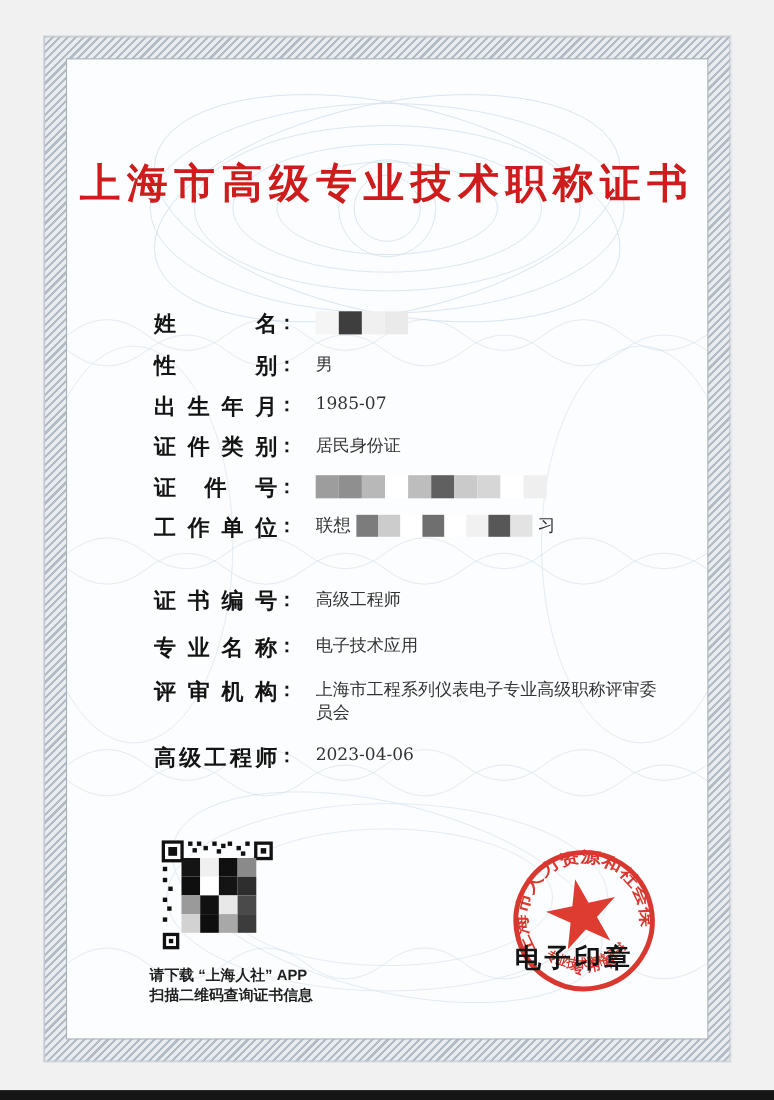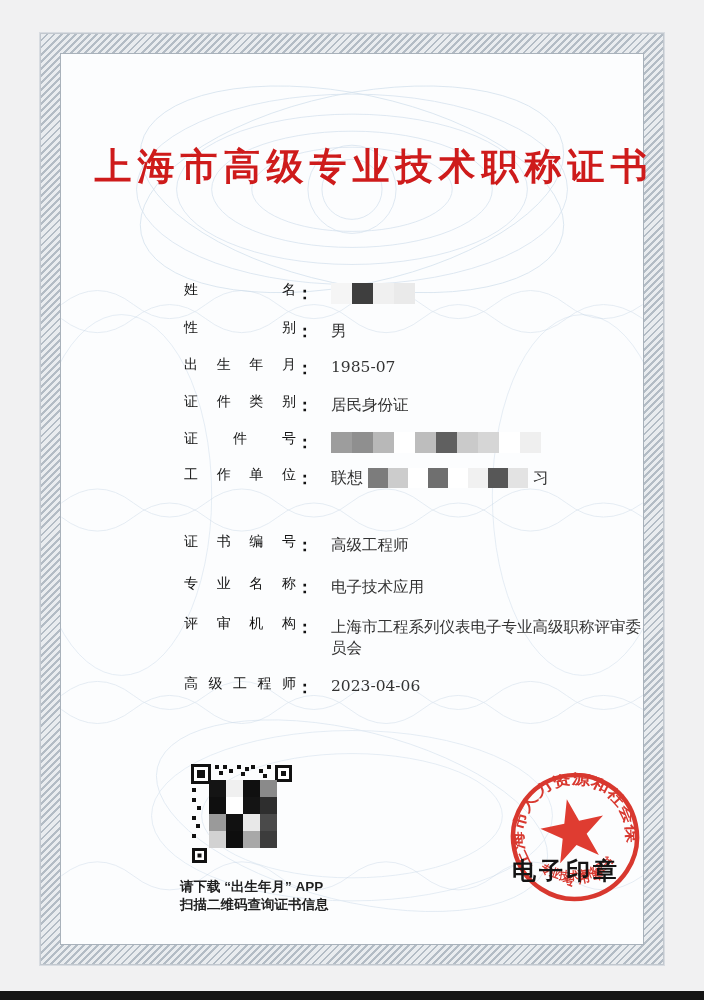--- a/index.html
+++ b/index.html
@@ -7,27 +7,27 @@
          font-family:"Liberation Sans",sans-serif;}
   
   .cert{position:absolute;left:40px;top:33px;width:624px;height:932px;
         background:
           repeating-linear-gradient(135deg,#b3bcc5 0 2px,#e9ecef 2px 5px),
           #dfe3e8;
         box-shadow:0 0 0 1px #c2c8cf inset, 0 0 0 1px #d8dce1;}
   .cert-inner{position:absolute;left:21px;top:21px;right:21px;bottom:21px;
         background:#fcfdfe;box-shadow:0 0 0 1px #a9b2bb;}
   .guilloche{position:absolute;left:0;top:0;width:100%;height:100%;}
-  .content{position:absolute;inset:0;margin-left:44px;}
+  .content{position:absolute;inset:0;}
   
   .title{position:absolute;top:109px;left:0;right:0;text-align:center;
          font-size:37px;font-weight:bold;letter-spacing:6px;color:#ce1b1b;white-space:nowrap;}
   
   .row{position:absolute;left:100px;white-space:nowrap;}
-  .flabel{display:inline-block;width:112px;font-weight:normal;font-size:14px;color:#141414;
+  .flabel{display:inline-block;width:112px;font-weight:bold;font-size:20px;color:#141414;
           text-align:justify;text-align-last:justify;-moz-text-align-last:justify;
           text-justify:inter-character;vertical-align:top;}
   .colon{font-weight:bold;font-size:17.5px;color:#141414;vertical-align:top;}
   .fvalue{display:inline-block;margin-left:13px;font-family:"DejaVu Serif",serif;
           font-size:15.5px;color:#333;vertical-align:top;padding-top:2px;}
   .fvalue.wrap{white-space:normal;width:312px;line-height:21px;}
   
   .px{display:inline-block;vertical-align:top;font-size:0;line-height:0;}
   .px .b{display:inline-block;width:21px;height:21px;}
   .px .s{display:inline-block;width:20px;height:20px;}
@@ -185,21 +185,21 @@
             <rect x="54" y="52" width="17" height="17" fill="#e8e8e8"></rect>
             <rect x="71" y="52" width="17" height="17" fill="#4a4a4a"></rect>
           <rect x="20" y="69" width="17" height="17" fill="#d2d2d2"></rect>
             <rect x="37" y="69" width="17" height="17" fill="#0e0e0e"></rect>
             <rect x="54" y="69" width="17" height="17" fill="#a8a8a8"></rect>
             <rect x="71" y="69" width="17" height="17" fill="#3c3c3c"></rect>
         </g>
       </svg>
 
       <div class="qr-caption">
-        <div>请下载 “出生年月” APP</div>
+        <div>请下载 “上海人社” APP</div>
         <div>扫描二维码查询证书信息</div>
       </div>
 
       <svg class="seal" viewBox="0 0 142 142">
         <g transform="rotate(-12 71 71)" opacity="0.92">
           <circle cx="71" cy="71" r="62" fill="none" stroke="#d5281e" stroke-width="4.5"></circle>
           <path d="M71,36 L79.2,61.4 L105.8,61.4 L84.3,77 L92.5,102.4 L71,86.7 L49.5,102.4 L57.7,77 L36.2,61.4 L62.8,61.4 Z" fill="#dd2c20" transform="translate(0,-8) scale(0.92) translate(6,8)"></path>
           <path id="sealArc" d="M 23.9,92 A 52,52 0 1 1 118.1,92" fill="none"></path>
           <text font-size="14" fill="#d5281e" font-weight="bold" font-family="Liberation Sans, sans-serif">
             <textPath href="#sealArc" startOffset="2" textLength="238" lengthAdjust="spacingAndGlyphs">上海市人力资源和社会保障局</textPath>

